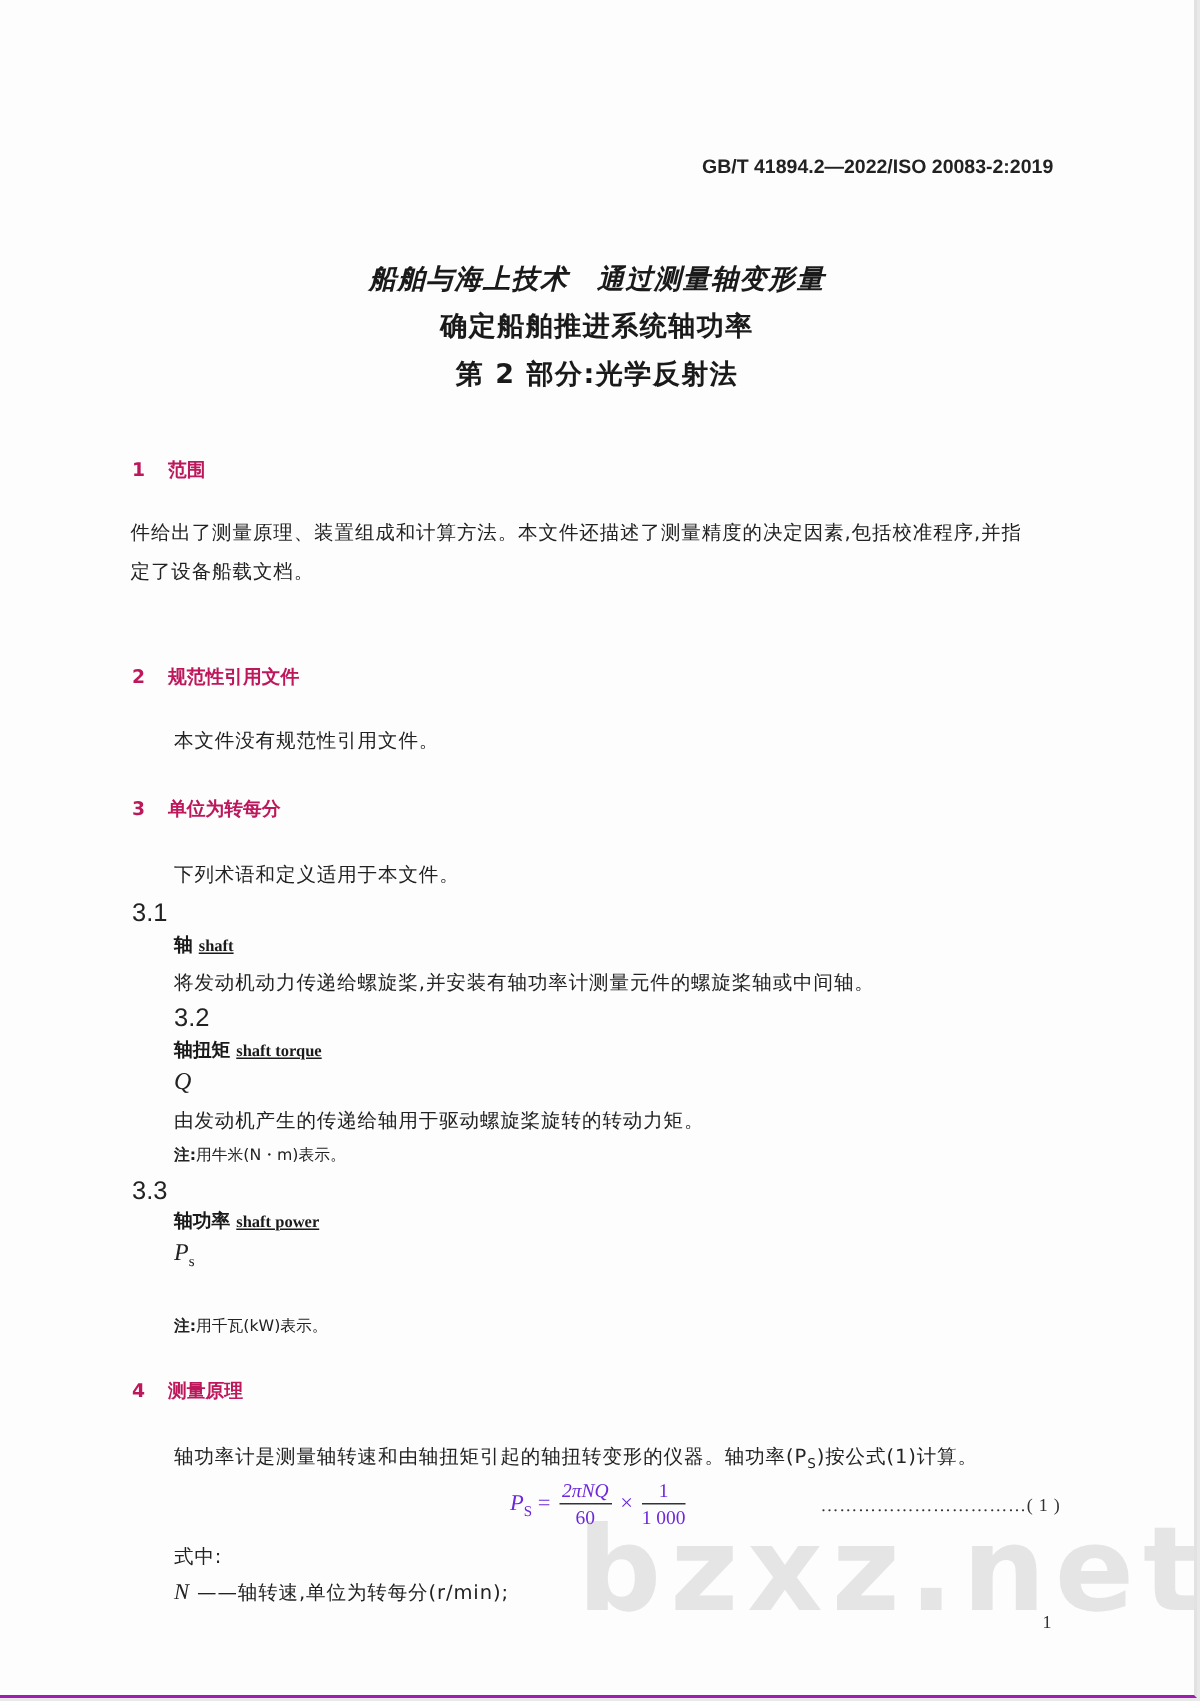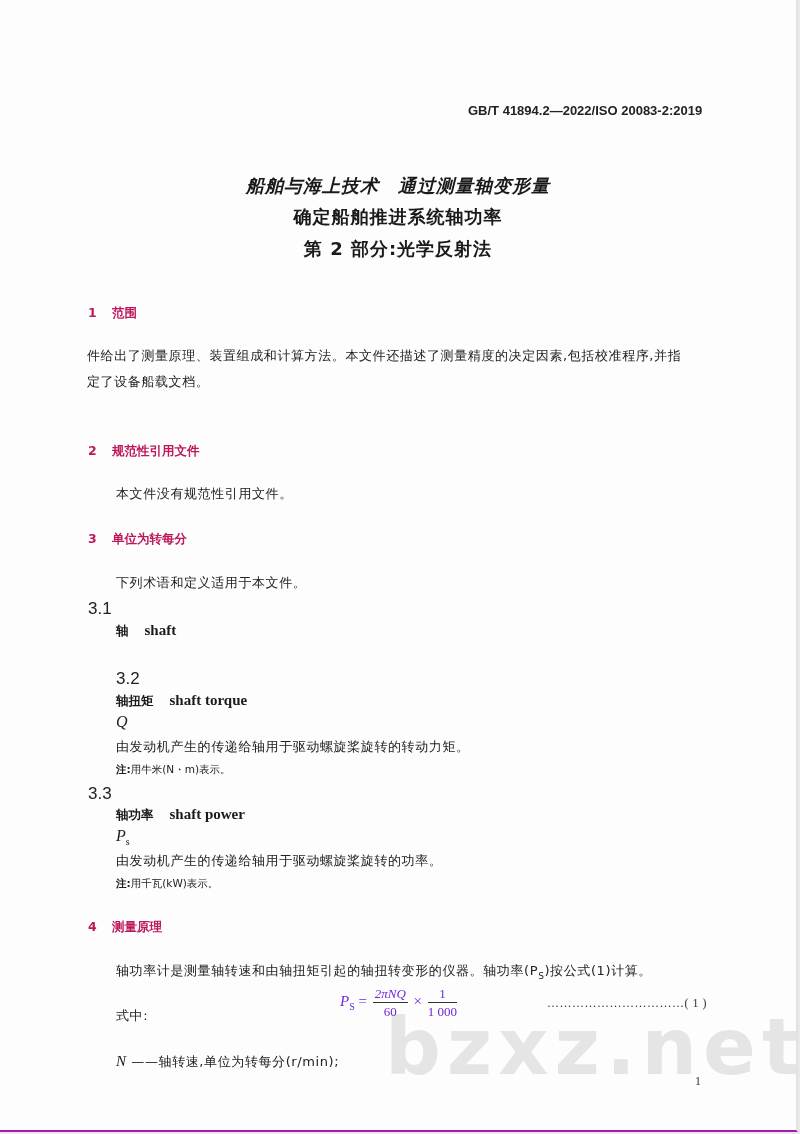--- a/index.html
+++ b/index.html
@@ -39,21 +39,21 @@
   .body-line {
     font-family: "DejaVu Sans", sans-serif; font-size: 13px; color: #222; letter-spacing: 0.6px;
   }
   .term-num {
     font-family: "Liberation Sans", sans-serif; font-size: 17px; color: #222;
   }
   .term-head {
     font-family: "DejaVu Sans", sans-serif; font-weight: bold; font-size: 12.5px; color: #1a1a1a;
   }
   .term-en {
-    font-family: "Liberation Serif", serif; font-weight: bold; font-size: 15px; margin-left: 16px;
+    font-family: "Liberation Serif", serif; font-weight: bold; font-size: 11px; margin-left: 4px; text-decoration: underline;
   }
   .symbol {
     font-family: "Liberation Serif", serif; font-style: italic; font-size: 16px; color: #222;
   }
   .note {
     font-family: "DejaVu Sans", sans-serif; font-size: 10.5px; color: #222;
   }
   .note b { font-weight: bold; }
   .formula {
     font-family: "Liberation Serif", serif; font-size: 15px; color: #6d28d9;
@@ -100,39 +100,39 @@
 
   <div class="abs sec-head" style="left:88px; top:531px;">
     <span class="sec-num">3</span><span>单位为转每分</span>
   </div>
   <div class="abs body-line" style="left:116px; top:574px;">下列术语和定义适用于本文件。</div>
 
   <div class="abs term-num" style="left:88px; top:599px;">3.1</div>
   <div class="abs term-head" style="left:116px; top:622px;">
     <span>轴</span><span class="term-en">shaft</span>
   </div>
+  <div class="abs body-line" style="left:116px; top:646px;">将发动机动力传递给螺旋桨,并安装有轴功率计测量元件的螺旋桨轴或中间轴。</div>
 
   <div class="abs term-num" style="left:88px; top:669px;margin-left:28px;">3.2</div>
   <div class="abs term-head" style="left:116px; top:692px;">
     <span>轴扭矩</span><span class="term-en">shaft torque</span>
   </div>
   <div class="abs symbol" style="left:116px; top:713px;">Q</div>
   <div class="abs body-line" style="left:116px; top:738px;">由发动机产生的传递给轴用于驱动螺旋桨旋转的转动力矩。</div>
   <div class="abs note" style="left:116px; top:763px;">
     <b>注:</b><span>用牛米(N・m)表示。</span>
   </div>
 
   <div class="abs term-num" style="left:88px; top:784px;">3.3</div>
   <div class="abs term-head" style="left:116px; top:806px;">
     <span>轴功率</span><span class="term-en">shaft power</span>
   </div>
   <div class="abs symbol" style="left:116px; top:827px;">
     <span>P</span><sub style="font-size:10px;font-style:normal;">s</sub>
   </div>
-  <div class="abs body-line" style="left:116px; top:852px;">由发动机产生的传递给轴用于驱动螺旋桨旋转的功率。</div>
   <div class="abs note" style="left:116px; top:877px;">
     <b>注:</b><span>用千瓦(kW)表示。</span>
   </div>
 
   <div class="abs sec-head" style="left:88px; top:919px;">
     <span class="sec-num">4</span><span>测量原理</span>
   </div>
 
   <div class="abs watermark">bzxz.net</div>
 
@@ -150,19 +150,19 @@
     <span>×</span>
     <span class="frac">
       <span class="num">1</span>
       <span class="den">1 000</span>
     </span>
   </div>
   <div class="abs eq-dots" style="left:547px; top:996px;">
     <span>……………………………</span><span>( 1 )</span>
   </div>
 
-  <div class="abs body-line" style="left:116px; top:1007px;">式中:</div>
+  <div class="abs body-line" style="left:116px; top:1029px;">式中:</div>
   <div class="abs body-line" style="left:116px; top:1053px;">
     <span class="it" style="font-size:15px;">N</span><span> ——</span><span>轴转速,单位为转每分(r/min);</span>
   </div>
 
   <div class="abs page-num">1</div>
 </div>
 
 </body></html>

